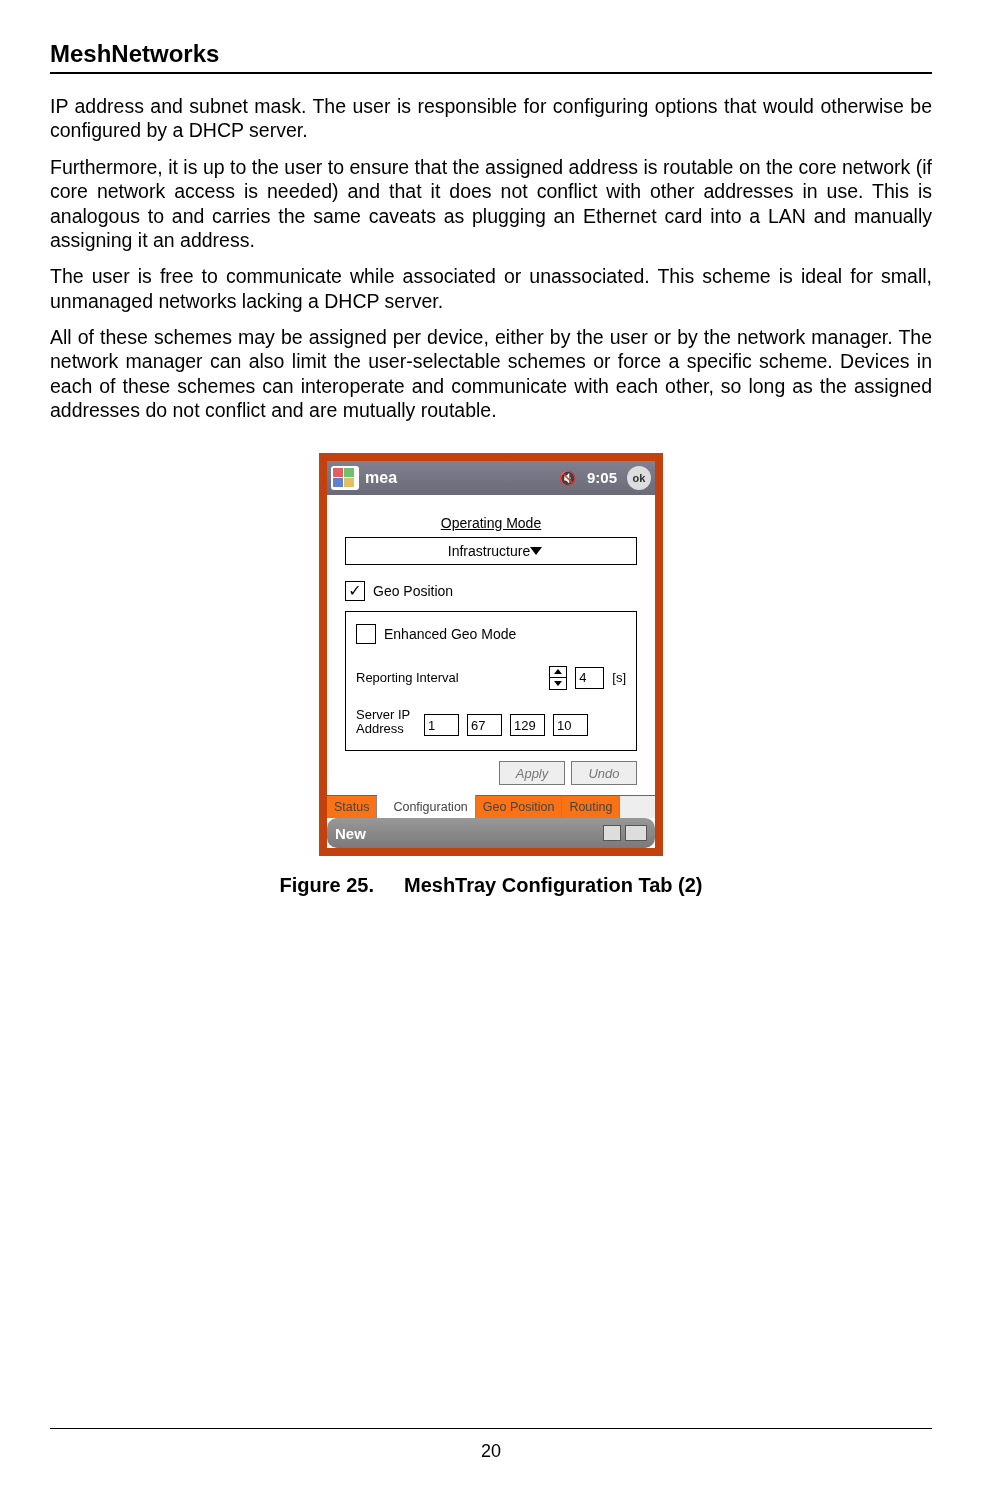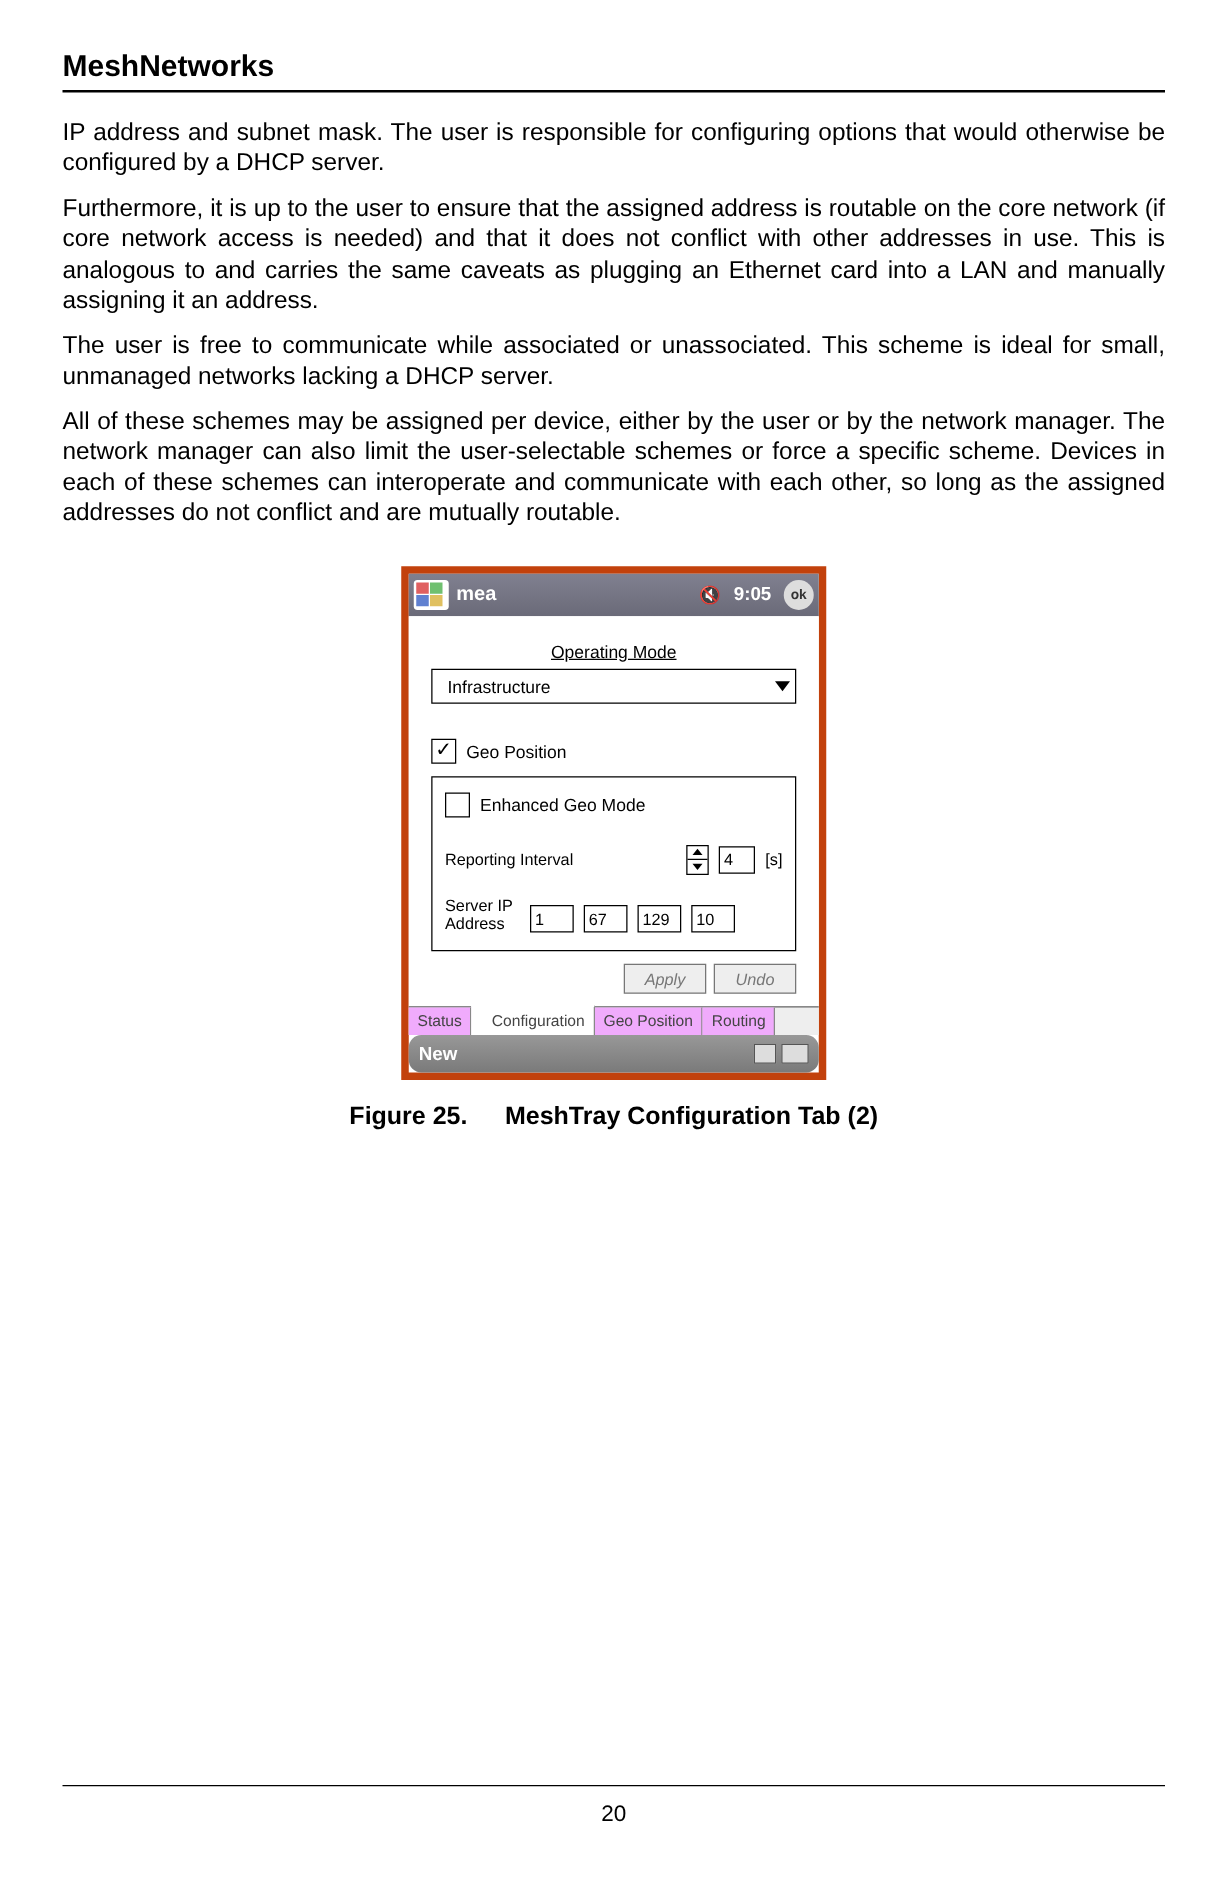--- a/index.html
+++ b/index.html
@@ -31,21 +31,21 @@
   }
   .screenshot-wrap {
     width: 100%;
     display: flex;
     flex-direction: column;
     align-items: center;
     margin-top: 30px;
   }
   .device {
     width: 328px;
-    border: 6px solid #c2410c;
+    border: 8px solid #c2410c;
     background: #fff;
     position: relative;
     font-family: Tahoma, Arial, sans-serif;
   }
   .title-bar {
     height: 34px;
     background: linear-gradient(to bottom, #808090 0%, #6a6a78 100%);
     display: flex;
     align-items: center;
     padding: 0 4px;
@@ -100,24 +100,24 @@
     text-align: center;
     font-size: 14px;
     margin-bottom: 6px;
     text-decoration: underline;
   }
   .dropdown {
     border: 1.5px solid #000;
     height: 26px;
     display: flex;
     align-items: center;
-    justify-content: space-between;
+    justify-content: center;
     padding: 0 4px 0 12px;
     font-size: 14px;
-    margin-bottom: 28px;
+    margin-bottom: 16px;
   }
   .chev-down {
     width: 0; height: 0;
     border-left: 6px solid transparent;
     border-right: 6px solid transparent;
     border-top: 8px solid #000;
   }
   .geo-row {
     display: flex;
     align-items: center;
@@ -229,21 +229,21 @@
   .tab-row {
     display: flex;
     border-top: 1.5px solid #666;
     background: #eee;
   }
   .tab {
     border-right: 1px solid #888;
     padding: 4px 7px;
     font-size: 12.5px;
     color: #444;
-    background: #f0abfc;
+    background: #f97316;
   }
   .tab.active {
     background: #fff;
     border-top: 2px solid #fff;
     margin-top: -2px;
     padding-left: 16px;
   }
   .bottom-bar {
     height: 30px;
     background: linear-gradient(to bottom, #989898, #7a7a7a);

